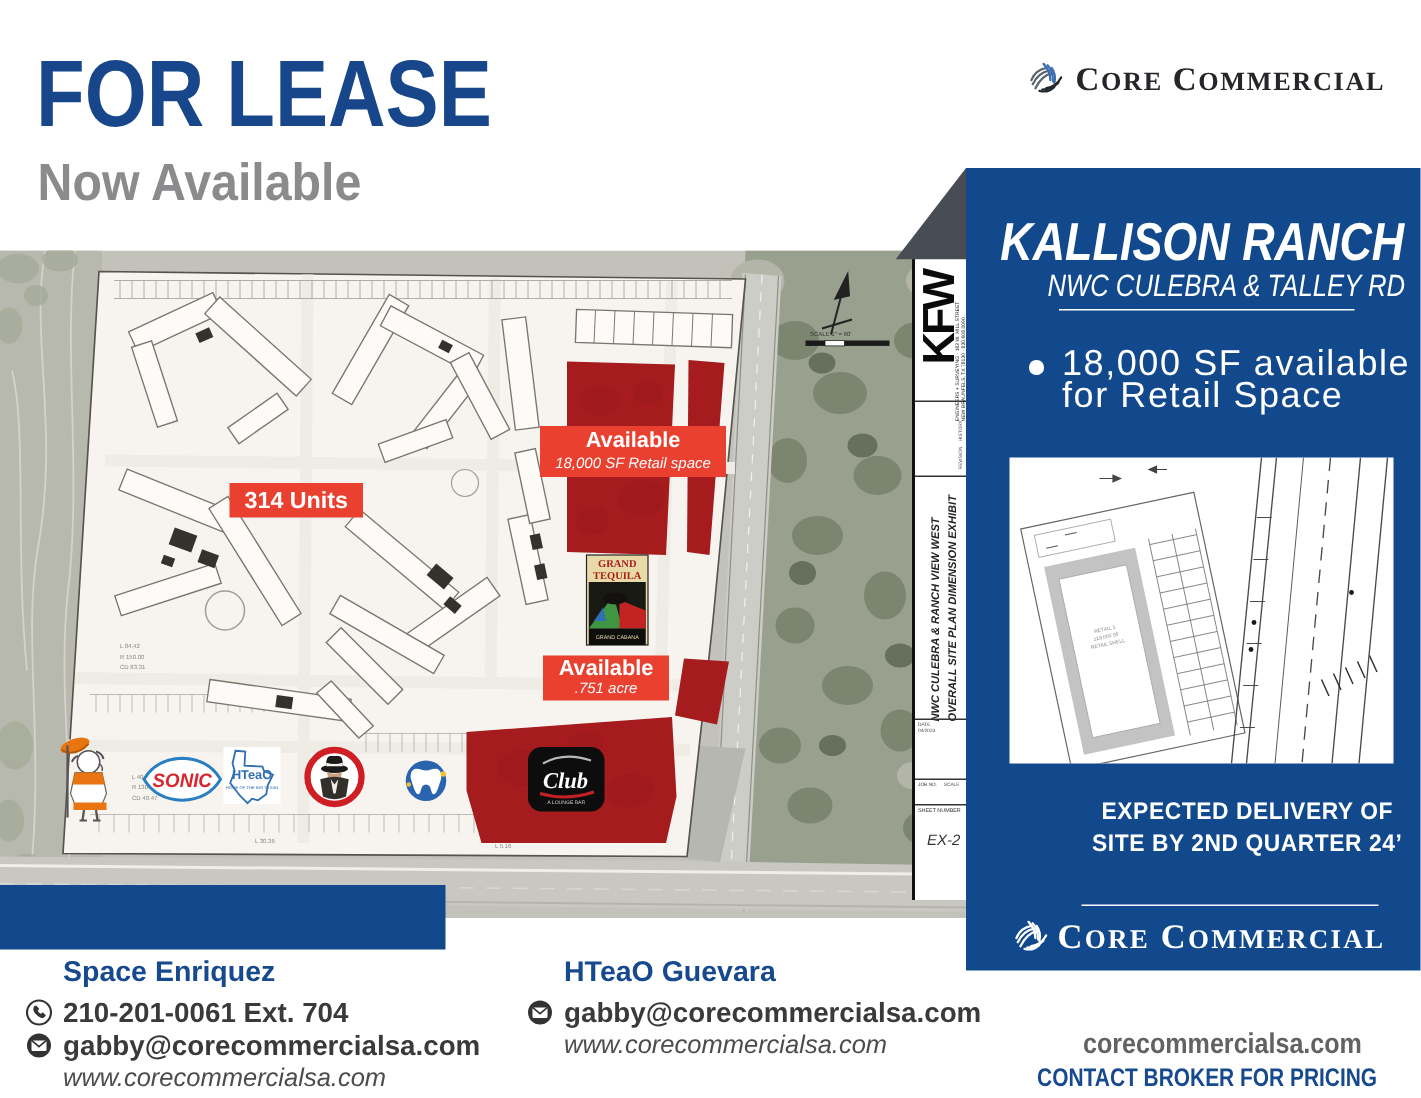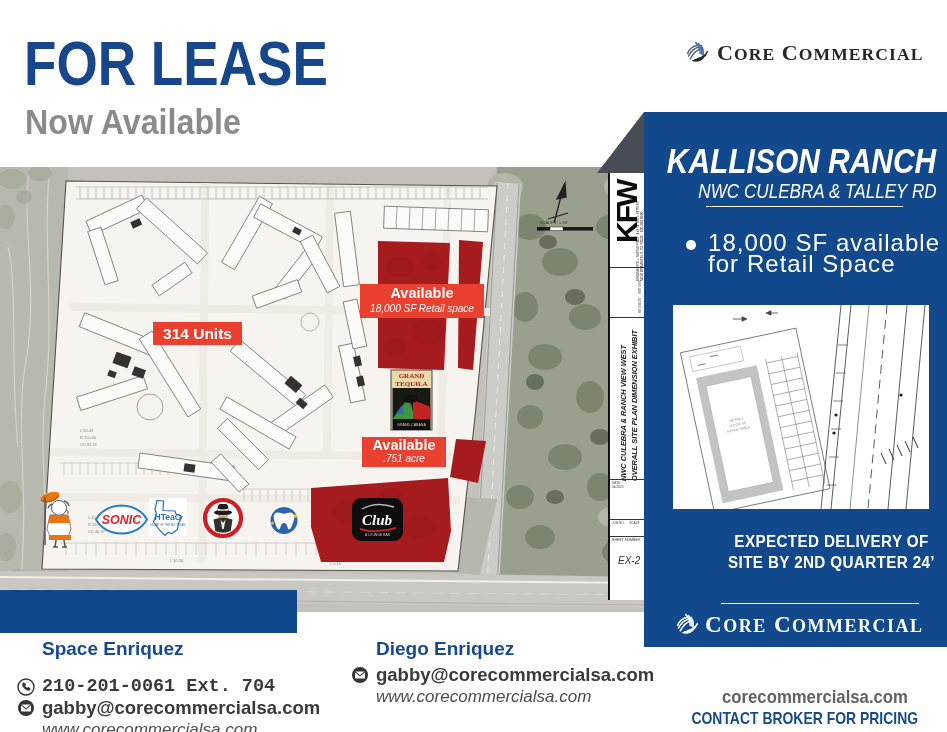--- a/index.html
+++ b/index.html
@@ -463,40 +463,40 @@
       </g>
     </svg>
     <div class="abs" style="left:31px;top:2px;font-family:'Liberation Serif',serif;font-weight:bold;color:#ffffff;font-size:23px;letter-spacing:1.5px;white-space:nowrap;">C<span style="font-size:18px;">ORE</span> C<span style="font-size:18px;">OMMERCIAL</span></div>
   </div>
 </div>
 
 <div class="abs" style="left:0;top:590px;width:297px;height:43px;background:#11498c;"></div>
 
 <div class="abs" style="left:17px;top:638px;width:340px;">
   <div style="margin-left:25px;font-size:19px;font-weight:bold;color:#17498e;">Space Enriquez</div>
-  <div style="margin-top:16px;position:relative;font-family:Liberation Mono, monospace;">
+  <div style="margin-top:4px;position:relative;">
     <svg width="18" height="18" viewBox="0 0 18 18" style="position:absolute;left:0;top:2px;">
         <circle cx="9" cy="9" r="8" fill="none" stroke="#333" stroke-width="1.4"></circle>
         <path d="M6 4.6 c-1.2 1.2 -1.2 3.4 1 5.6 c2.2 2.2 4.4 3.2 5.6 2 l1 -1.4 l-2.2 -2 l-1 1 c-0.8 0 -2.2 -1.4 -2.2 -2.2 l1 -1 l-2 -2.2 z" fill="#333"></path>
       </svg>
     <div style="margin-left:25px;font-size:18.5px;font-weight:bold;color:#3a3a3c;">210-201-0061 Ext. 704</div>
   </div>
   <div style="margin-top:0;position:relative;">
     <svg width="18" height="18" viewBox="0 0 18 18" style="position:absolute;left:0;top:2px;">
         <circle cx="9" cy="9" r="8" fill="#333"></circle>
         <rect x="4" y="5.6" width="10" height="7" rx="0.8" fill="#fff"></rect>
         <path d="M4 5.6 l5 4.2 l5 -4.2" fill="none" stroke="#333" stroke-width="1.1"></path>
       </svg>
     <div style="margin-left:25px;font-size:18.5px;font-weight:bold;color:#3a3a3c;">gabby@corecommercialsa.com</div>
   </div>
   <div style="margin-left:25px;margin-top:1px;font-size:17px;font-style:italic;color:#4c4c4e;">www.corecommercialsa.com</div>
 </div>
 
 <div class="abs" style="left:351px;top:638px;width:340px;">
-  <div style="margin-left:25px;font-size:19px;font-weight:bold;color:#17498e;">Diego Enriquez</div>
+  <div style="margin-left:25px;font-size:19px;font-weight:bold;color:#17498e;">HTeaO Guevara</div>
   <div style="margin-top:4px;position:relative;">
     <svg width="18" height="18" viewBox="0 0 18 18" style="position:absolute;left:0;top:2px;">
         <circle cx="9" cy="9" r="8" fill="#333"></circle>
         <rect x="4" y="5.6" width="10" height="7" rx="0.8" fill="#fff"></rect>
         <path d="M4 5.6 l5 4.2 l5 -4.2" fill="none" stroke="#333" stroke-width="1.1"></path>
       </svg>
     <div style="margin-left:25px;font-size:18.5px;font-weight:bold;color:#3a3a3c;">gabby@corecommercialsa.com</div>
   </div>
   <div style="margin-left:25px;margin-top:1px;font-size:17px;font-style:italic;color:#4c4c4e;">www.corecommercialsa.com</div>
 </div>

